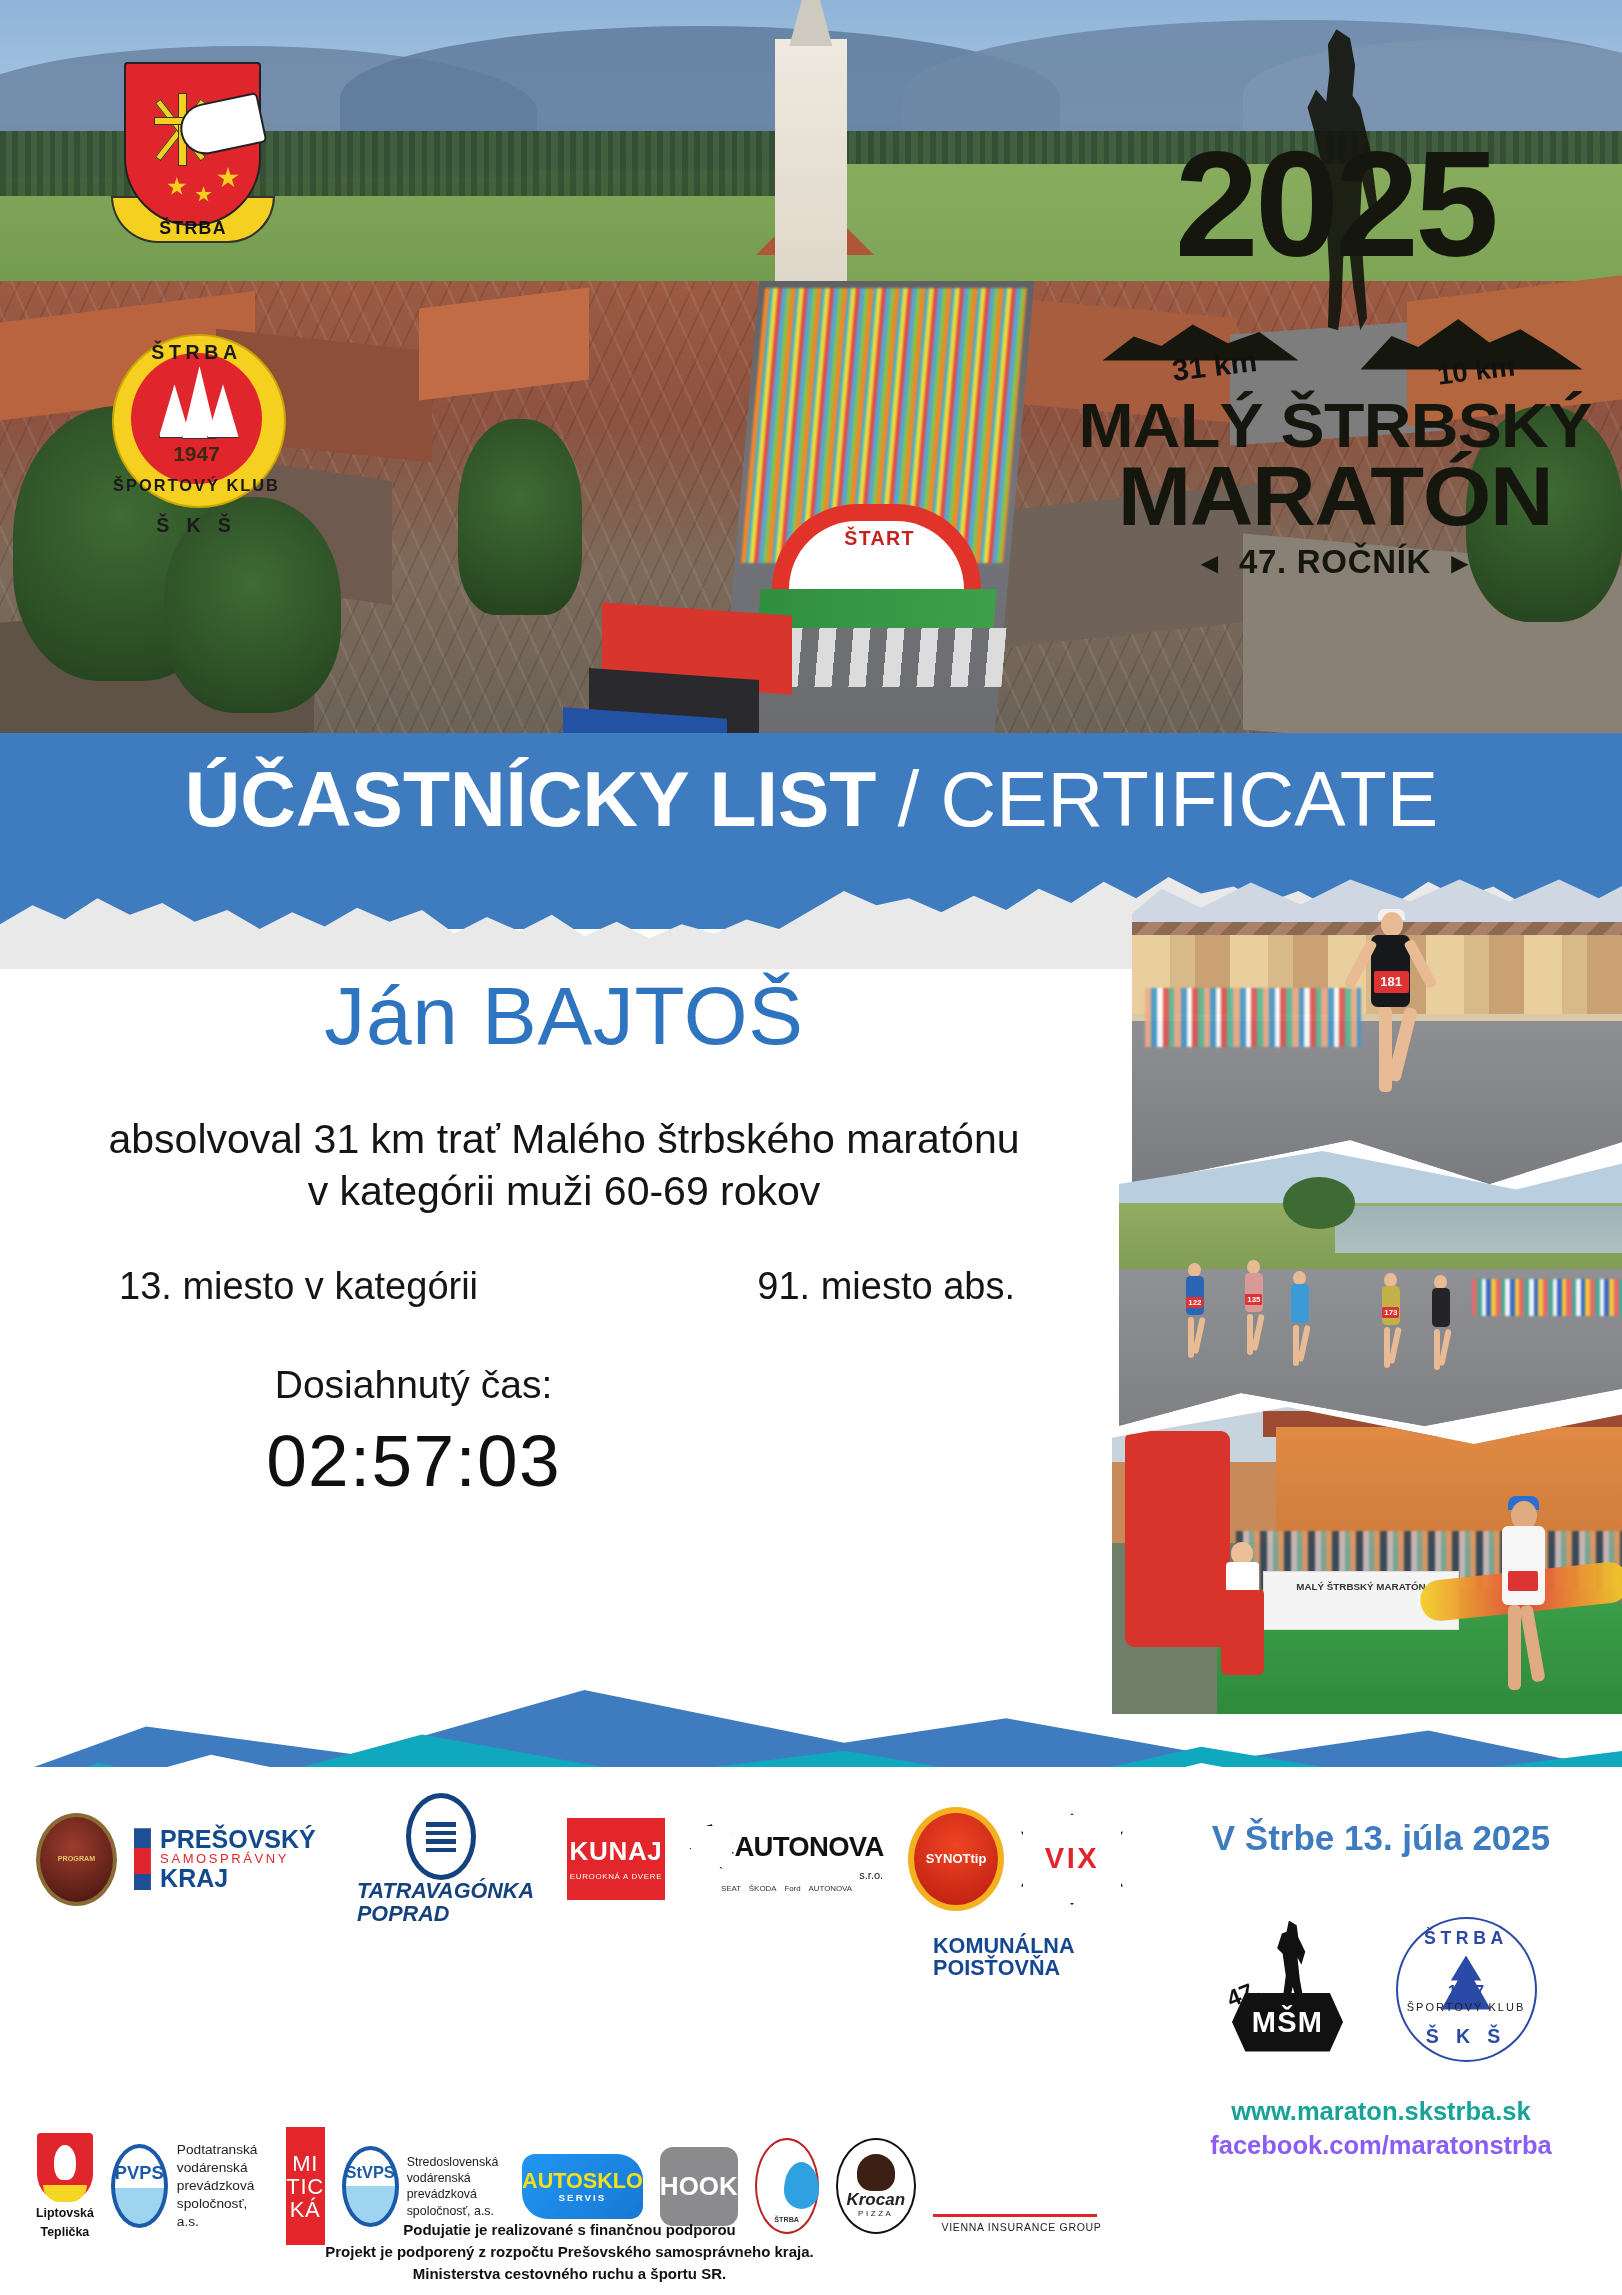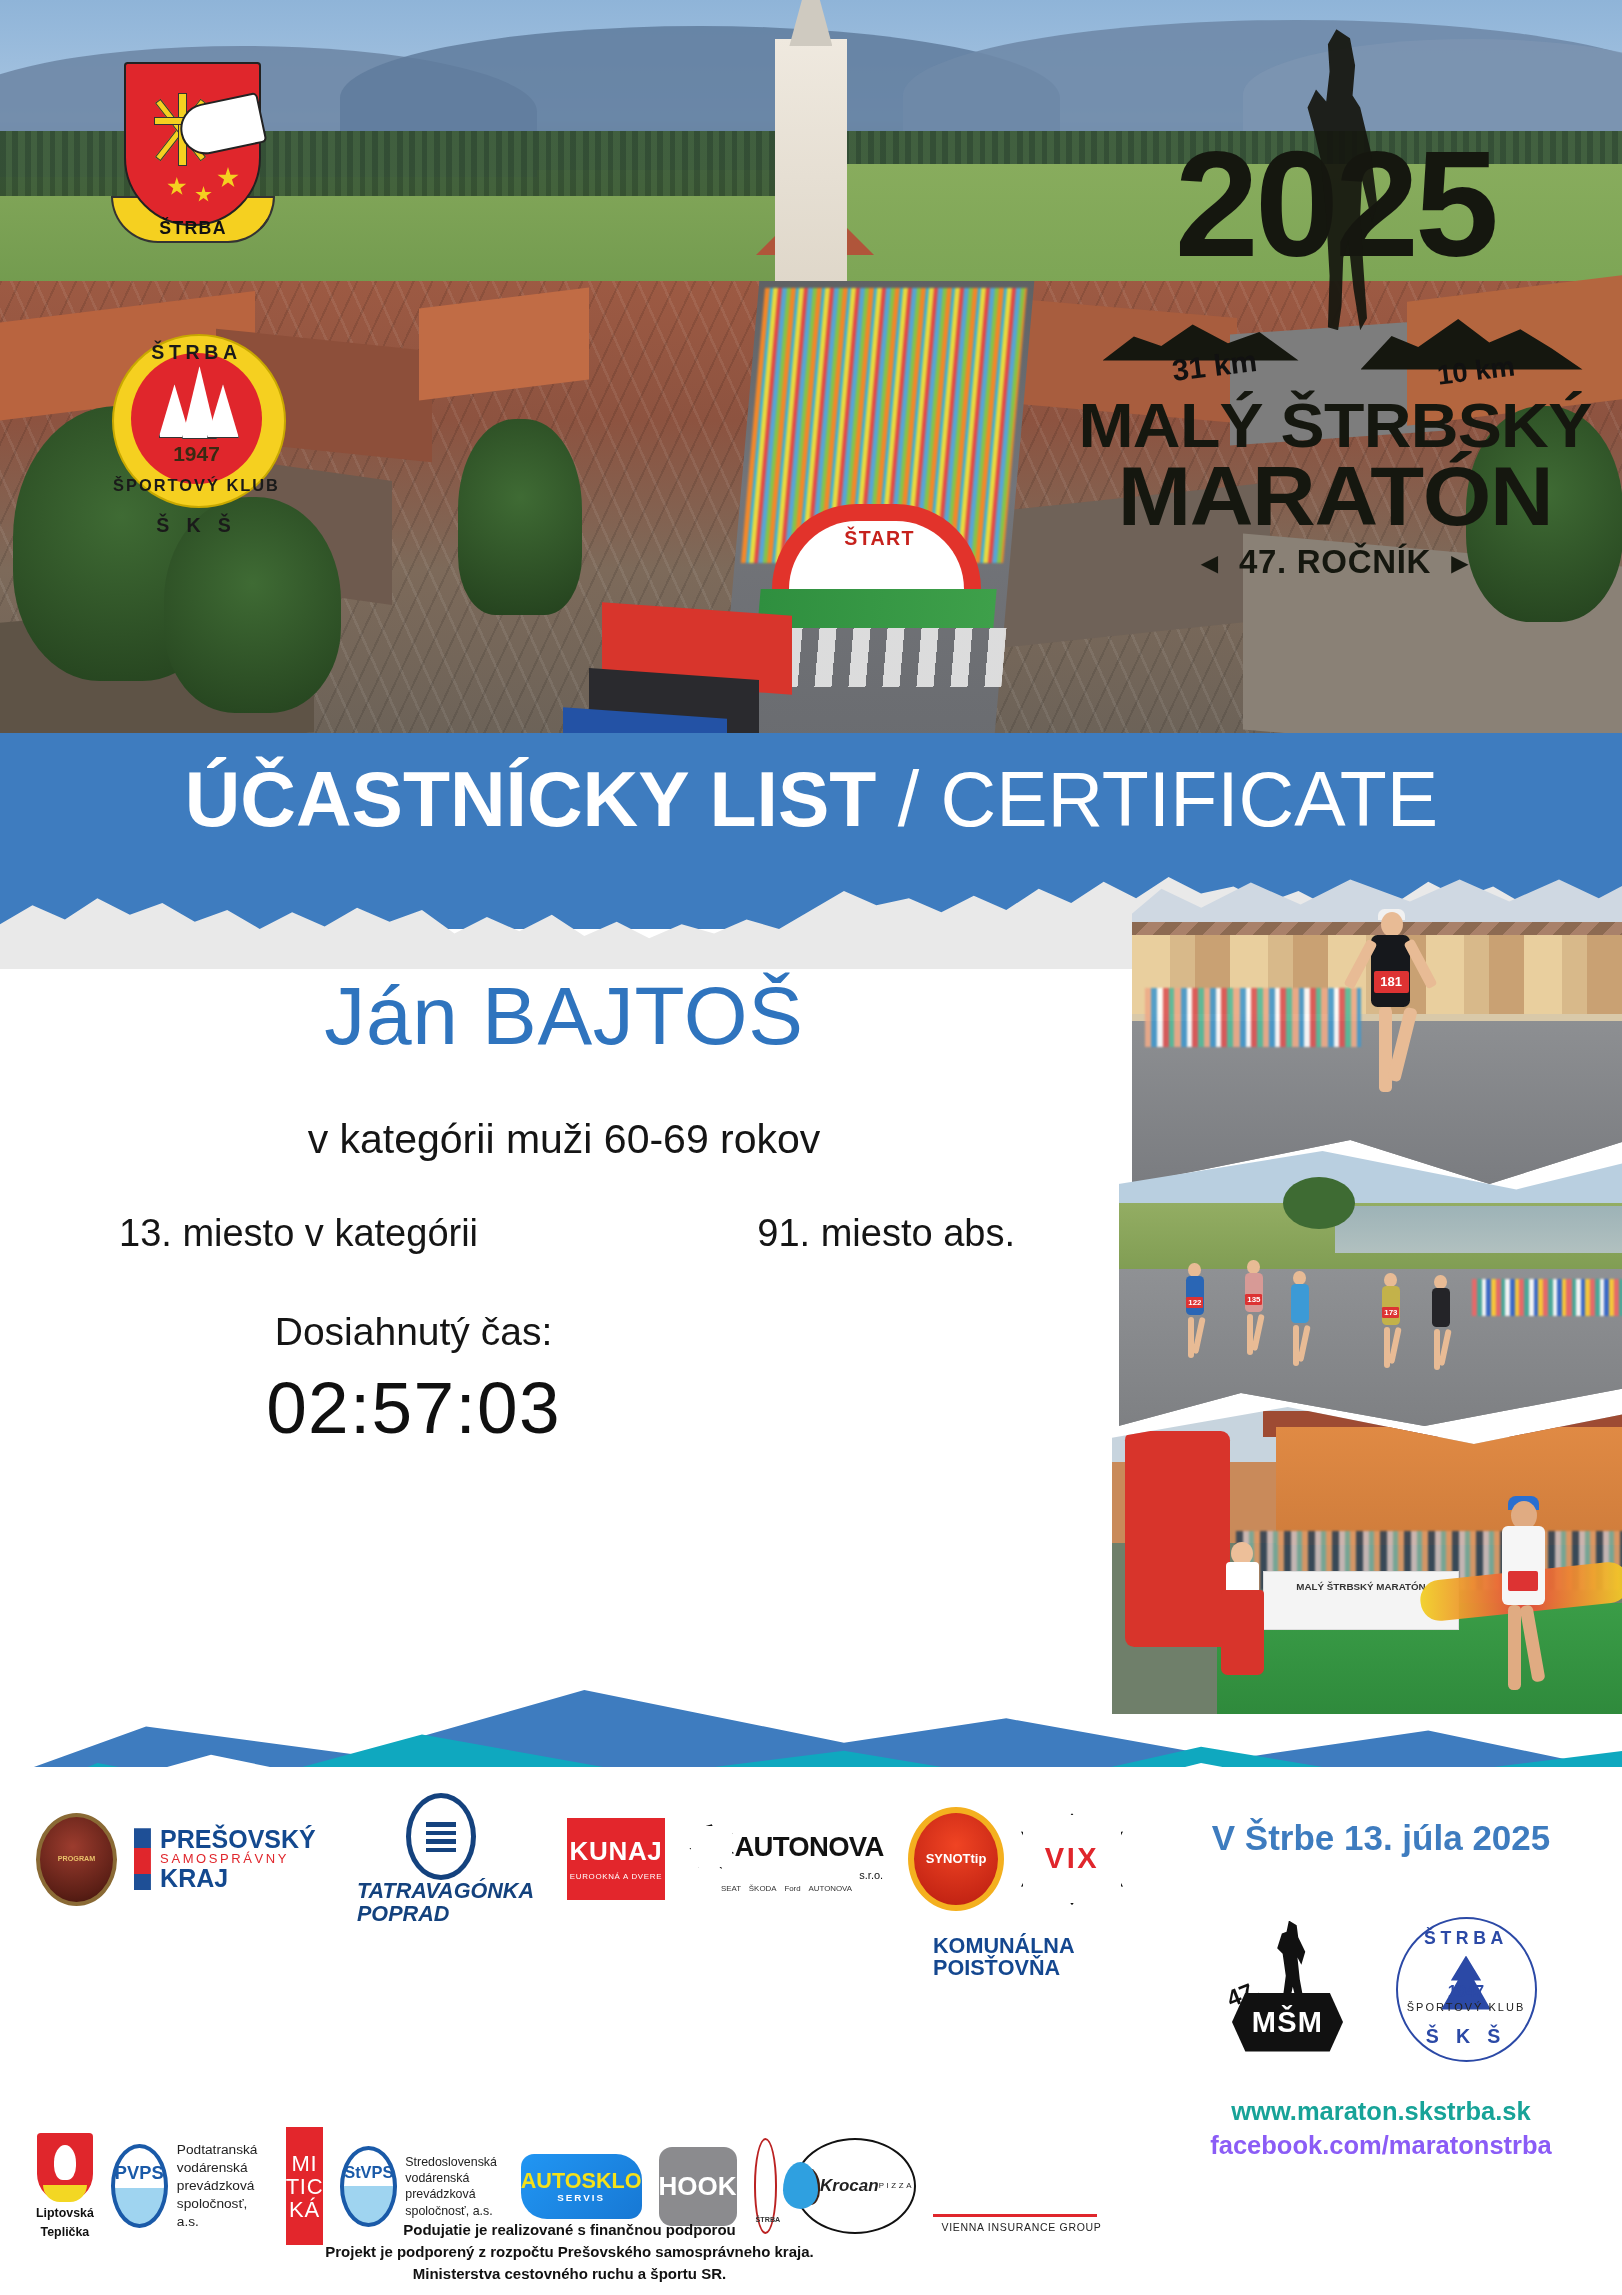--- a/index.html
+++ b/index.html
@@ -325,21 +325,21 @@
     display:flex;align-items:flex-start;justify-content:center;padding-top:13px;box-sizing:border-box;margin-right:7.9px;}
   .lg-stvps .t{font-size:12.4px;color:#222;text-align:left;line-height:1.32;}
   .lg-autosklo{width:137px;height:65px;background:linear-gradient(135deg,#2196f3,#1778d4);border-radius:13px 26px 13px 26px;
     color:#f5e119;font-weight:bold;font-size:21.6px;flex-direction:column;}
   .lg-autosklo span{font-size:9.8px;color:#fff;letter-spacing:2px;}
   .lg-hook{width:105px;height:79px;background:#8b8b8e;border-radius:13px;color:#fff;font-weight:bold;font-size:26px;}
   .lg-pd{width:92px;height:92px;border-radius:50%;border:2.6px solid #b22;background:#fff;
     position:relative;font-size:5.9px;color:#b22;font-weight:bold;}
   .lg-pd .drop{position:absolute;left:27.5px;top:22px;width:35px;height:47px;background:#2fa0e0;border-radius:50% 50% 50% 50%/60% 60% 40% 40%;}
   .lg-pd .cap{position:absolute;left:0;bottom:7.9px;width:100%;text-align:center;font-size:7.2px;color:#333;}
-  .lg-krocan{width:118px;height:92px;border:2px solid #111;border-radius:50%;flex-direction:row;background:#fff;}
+  .lg-krocan{width:118px;height:92px;border:2px solid #111;border-radius:50%;flex-direction:column;background:#fff;}
   .lg-krocan .bird{width:38px;height:37px;background:#3c2014;border-radius:50% 50% 40% 40%;}
   .lg-krocan b{font-size:17px;font-style:italic;}
   .lg-krocan span{font-size:7.9px;letter-spacing:2.6px;}
   .lg-komunalna{width:209px;flex-direction:column;align-items:flex-start;}
   .lg-komunalna .t1{color:#14478f;font-weight:bold;font-size:21.6px;line-height:1.06;text-align:left;}
   .lg-komunalna .bar{width:164px;height:3.3px;background:#e0262c;margin:4.6px 0;}
   .lg-komunalna .t2{color:#222;font-size:10.5px;letter-spacing:0.7px;}
 
   #support{position:absolute;left:59px;top:452px;width:1021px;text-align:center;
     font-size:15px;font-weight:bold;color:#111;line-height:1.45;}
@@ -457,20 +457,21 @@
   <div id="banner">
     <div class="btxt">
       <span class="b1">ÚČASTNÍCKY LIST</span><span class="b2"> / </span><span class="b2">CERTIFICATE</span>
     </div>
   </div>
   <div id="bannertear"></div>
 
   <div id="content">
     <div class="name">Ján BAJTOŠ</div>
     <div class="descr">
+      <div>absolvoval 31 km trať Malého štrbského maratónu</div>
       <div>v kategórii muži 60-69 rokov</div>
     </div>
     <div class="places">
       <span class="pl-cat">13. miesto v kategórii</span>
       <span class="pl-abs">91. miesto abs.</span>
     </div>
     <div class="timelabel">Dosiahnutý čas:</div>
     <div class="timeval">02:57:03</div>
   </div>
 

